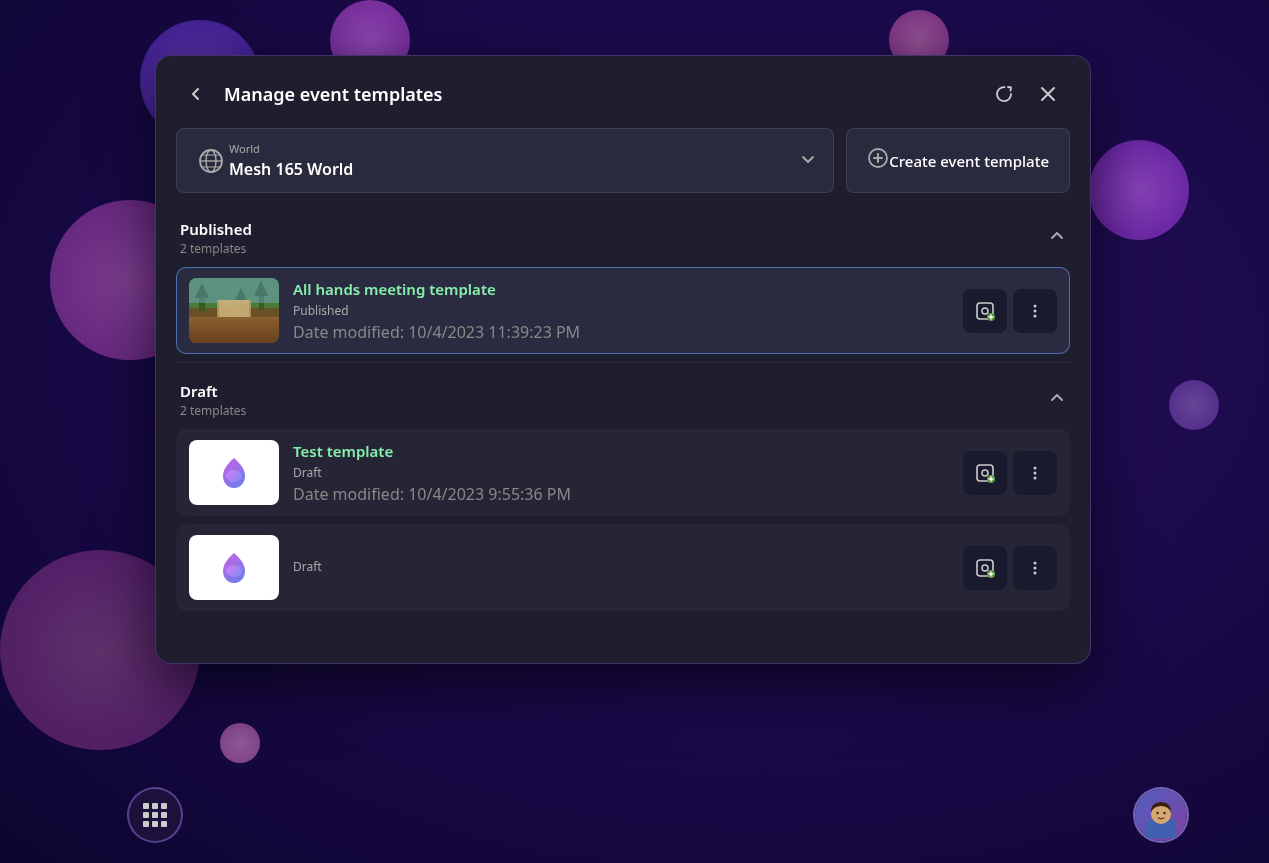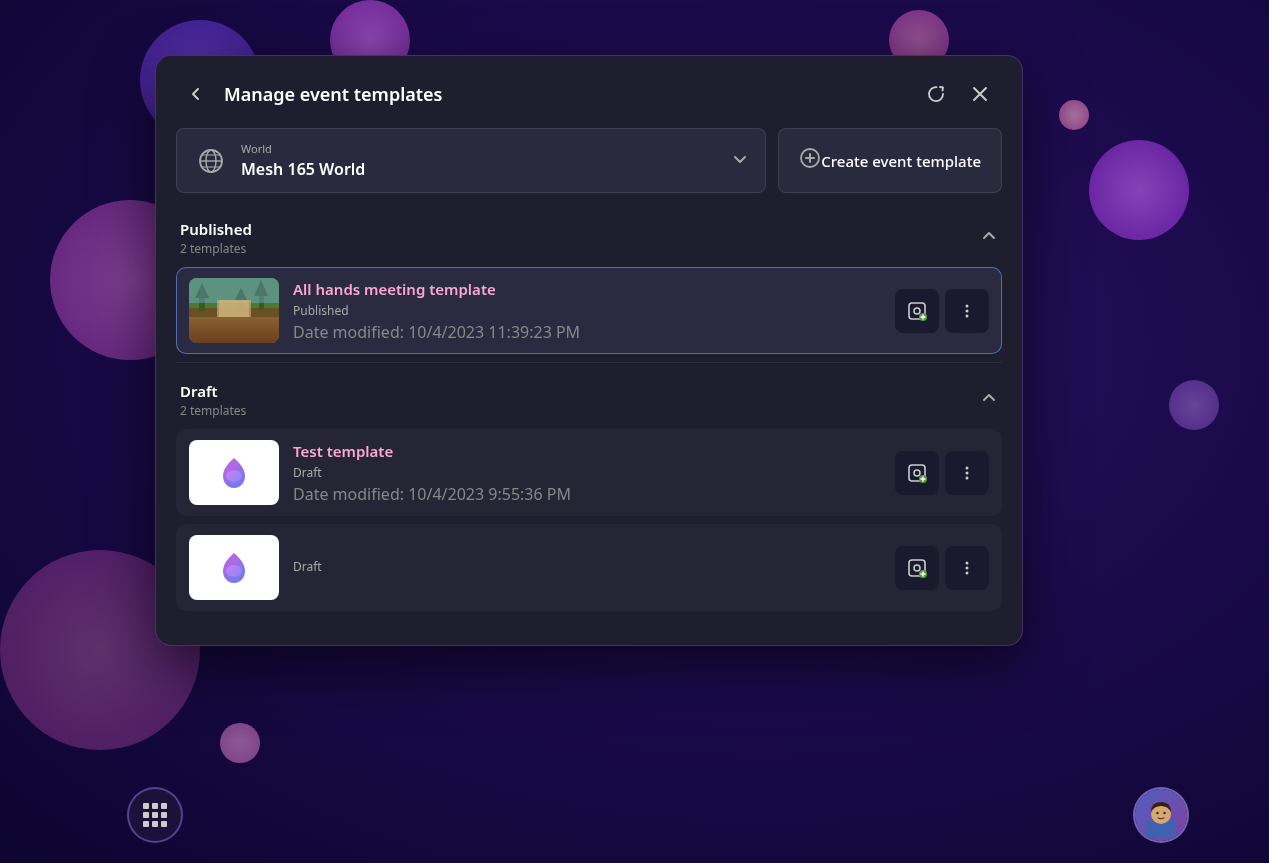--- a/index.html
+++ b/index.html
@@ -35,26 +35,26 @@
     .blob-6 { width: 160px; height: 160px; background: radial-gradient(circle, #c060c0 0%, #9030a0 100%); top: 200px; left: 50px; opacity: 0.6; }
     .blob-7 { width: 50px; height: 50px; background: radial-gradient(circle, #b080e0, #8040c0); top: 380px; right: 50px; opacity: 0.5; }
     .blob-8 { width: 200px; height: 200px; background: radial-gradient(circle, #d070b0 0%, #a030a0 100%); top: 550px; left: 0px; opacity: 0.4; }
     .blob-9 { width: 40px; height: 40px; background: radial-gradient(circle, #e090d0, #c060b0); bottom: 100px; left: 220px; opacity: 0.6; }
 
     
     .dialog {
       position: absolute;
       top: 55px;
       left: 155px;
-      width: 868px;
+      width: 936px;
       background: #1e1e2e;
       border-radius: 16px;
       border: 1px solid rgba(120, 80, 200, 0.4);
       z-index: 10;
-      padding-bottom: 26px;
+      padding-bottom: 44px;
       box-shadow: 0 20px 60px rgba(0,0,0,0.6);
     }
 
     
     .dialog-header {
       display: flex;
       align-items: center;
       padding: 20px 24px 16px;
       border-bottom: none;
     }
@@ -104,21 +104,20 @@
     }
 
     .world-selector {
       flex: 1;
       background: #2a2a3e;
       border: 1px solid rgba(255,255,255,0.1);
       border-radius: 8px;
       padding: 12px 16px;
       display: flex;
       align-items: center;
-      gap: 12px;
       cursor: pointer;
     }
 
     .world-icon {
       width: 36px;
       height: 36px;
       display: flex;
       align-items: center;
       justify-content: center;
       color: #aaa;
@@ -246,21 +245,21 @@
       width: 50px;
       height: 50px;
     }
 
     .template-info {
       flex: 1;
     }
     .template-name {
       font-size: 15px;
       font-weight: 600;
-      color: #f9a8d4;
+      color: #86efac;
       margin-bottom: 3px;
     }
     .template-status {
       font-size: 12px;
       color: #aaa;
       margin-bottom: 2px;
     }
     .template-date {
       font-size: 16px;
       color: #888;

